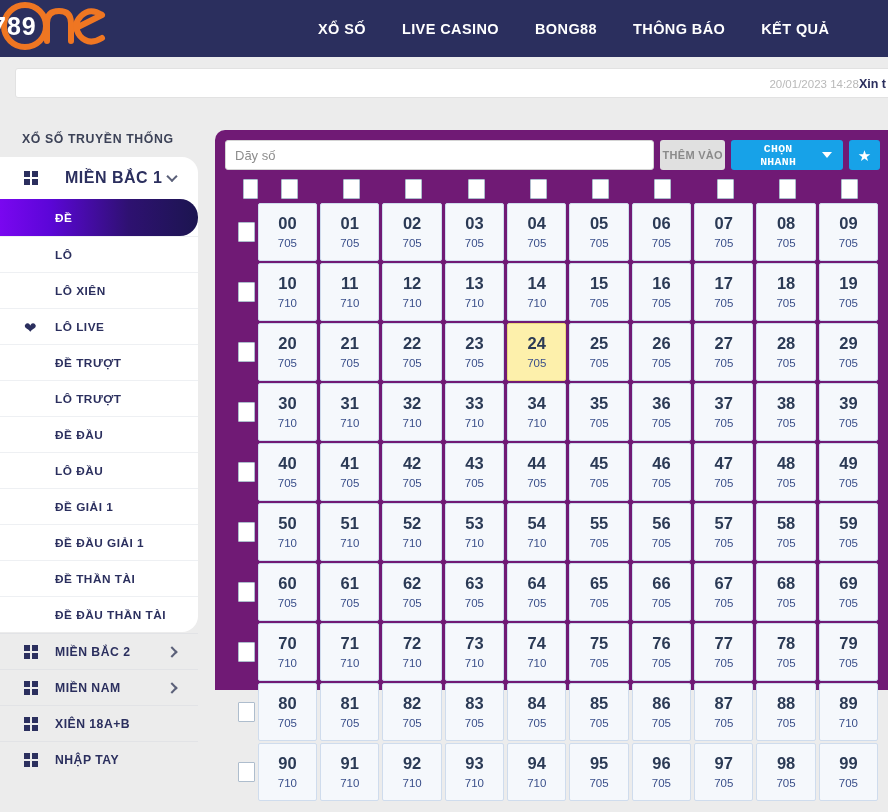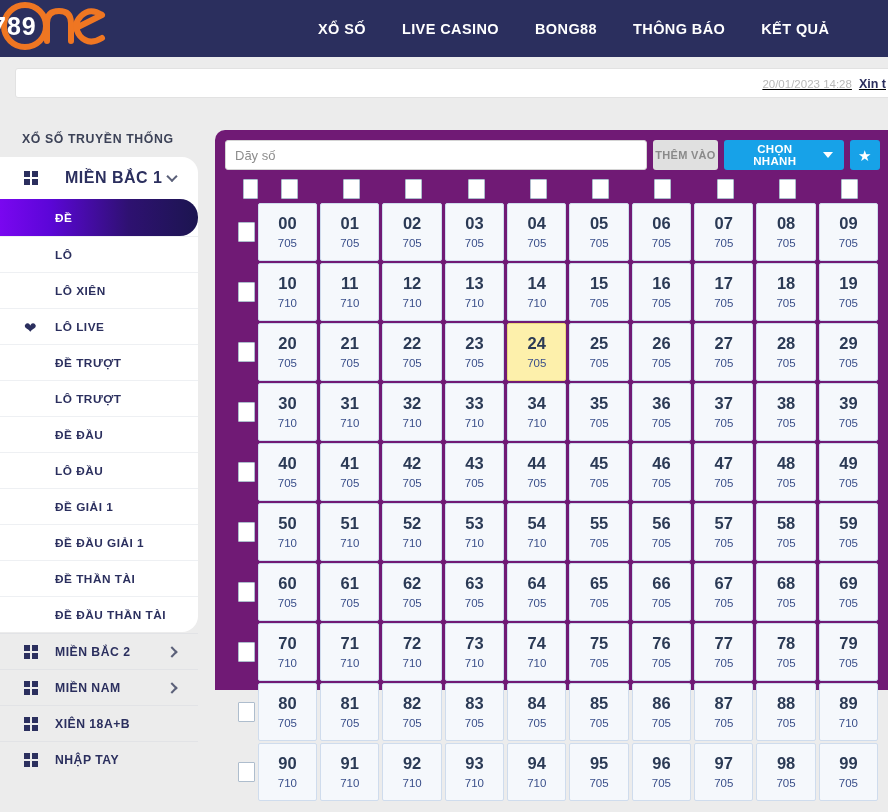--- a/index.html
+++ b/index.html
@@ -35,21 +35,21 @@
     position: absolute; left: 0; top: 57px; width: 888px; height: 52px;
     background: #ececec;
   }
   .marquee {
     position: absolute; left: 15px; top: 11px; width: 880px; height: 30px;
     background: #ffffff; border: 1px solid #e2e2e2; border-radius: 3px;
     overflow: hidden;
   }
   .marquee-inner {
     position: absolute; right: 8px; top: 0; height: 30px;
-    display: flex; align-items: center; gap: 7px; white-space: nowrap; text-decoration: underline;
+    display: flex; align-items: center; white-space: nowrap;
   }
   .mq-time { color: #b9b9b9; font-size: 11.5px; }
   .mq-text { color: #2b2f5e; font-size: 12.5px; font-weight: bold; }
 
   
   .sidebar {
     position: absolute; left: 0; top: 109px; width: 200px; height: 703px;
     background: #ececec;
   }
   .sidebar-title {
@@ -135,21 +135,21 @@
   .btn-them {
     margin-left: 6px; height: 30px; min-width: 65px; padding: 0 1px;
     background: #e0e0e0; border: none; border-radius: 3px;
     color: #8a8a8a; font-size: 11px; font-weight: bold; letter-spacing: .3px;
     font-family: "Liberation Sans", sans-serif; cursor: pointer;
   }
   .btn-chon {
     margin-left: 6px; height: 30px; padding: 0 11px;
     background: #17a2e8; border: none; border-radius: 3px;
     color: #ffffff; font-size: 11.5px; font-weight: bold; letter-spacing: .3px;
-    font-family: Liberation Sans, sans-serif; cursor: pointer;
+    font-family: Liberation Mono, monospace; cursor: pointer;
     display: flex; align-items: center; gap: 8px;
   }
   .caret { width: 0; height: 0; border-left: 5px solid transparent;
            border-right: 5px solid transparent; border-top: 6px solid #fff; }
   .btn-star {
     margin-left: 6px; height: 30px; width: 31px;
     background: #17a2e8; border: none; border-radius: 3px;
     color: #ffffff; font-size: 15px; line-height: 1; cursor: pointer;
     display: flex; align-items: center; justify-content: center;
   }

